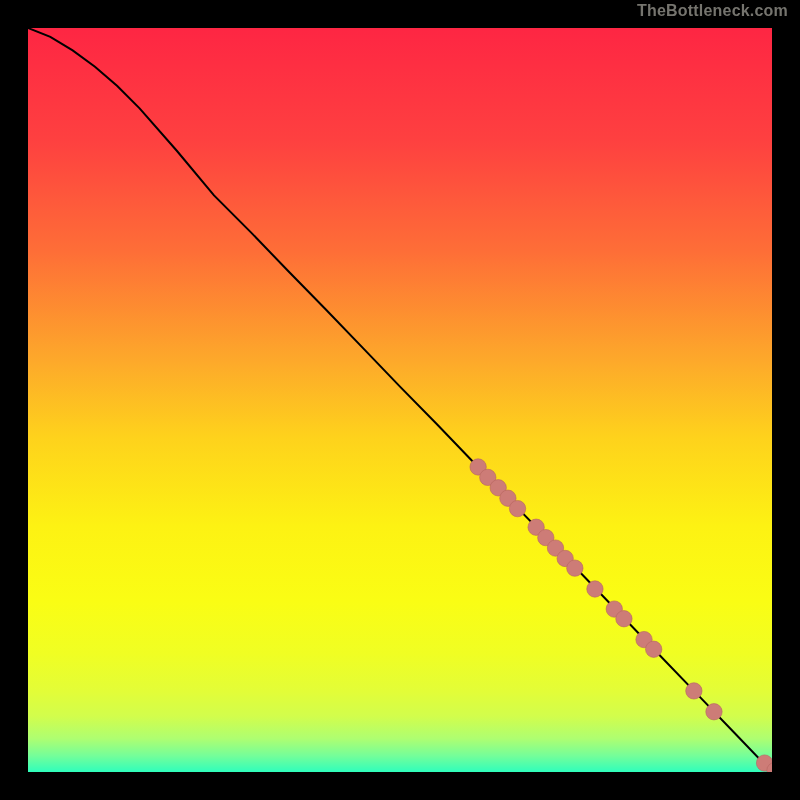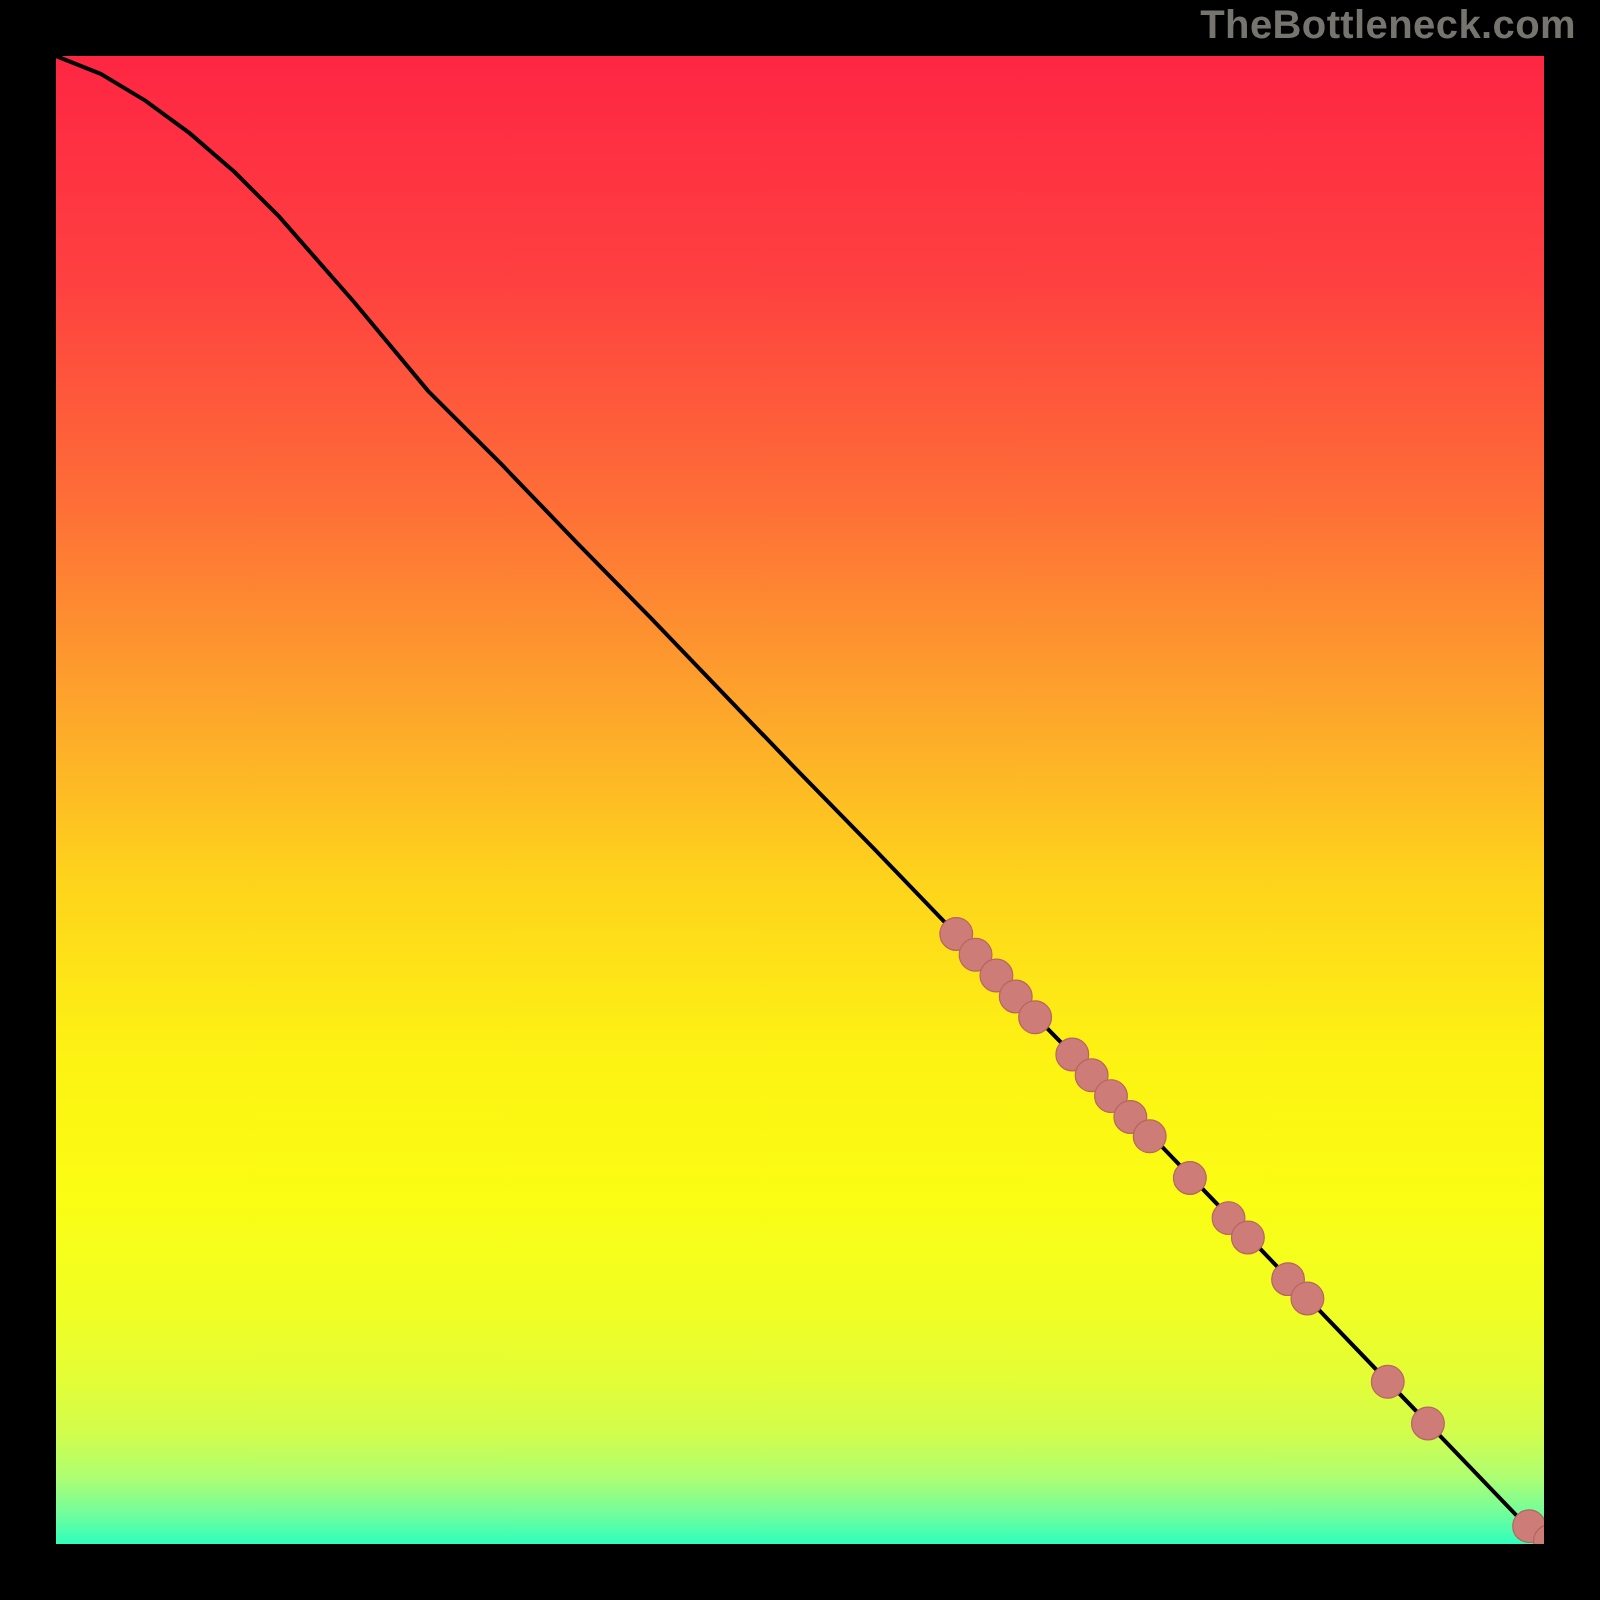--- a/index.html
+++ b/index.html
@@ -8,21 +8,21 @@
     position: relative;
     width: 800px;
     height: 800px;
     background: #000;
   }
   .attribution {
     position: absolute;
     top: 2px;
     right: 12px;
     font-family: Arial, Helvetica, sans-serif;
-    font-size: 20px;
+    font-size: 16px;
     font-weight: 600;
     color: #75746e;
     letter-spacing: 0.2px;
   }
   .plot {
     position: absolute;
     left: 28px;
     top: 28px;
     width: 744px;
     height: 744px;

